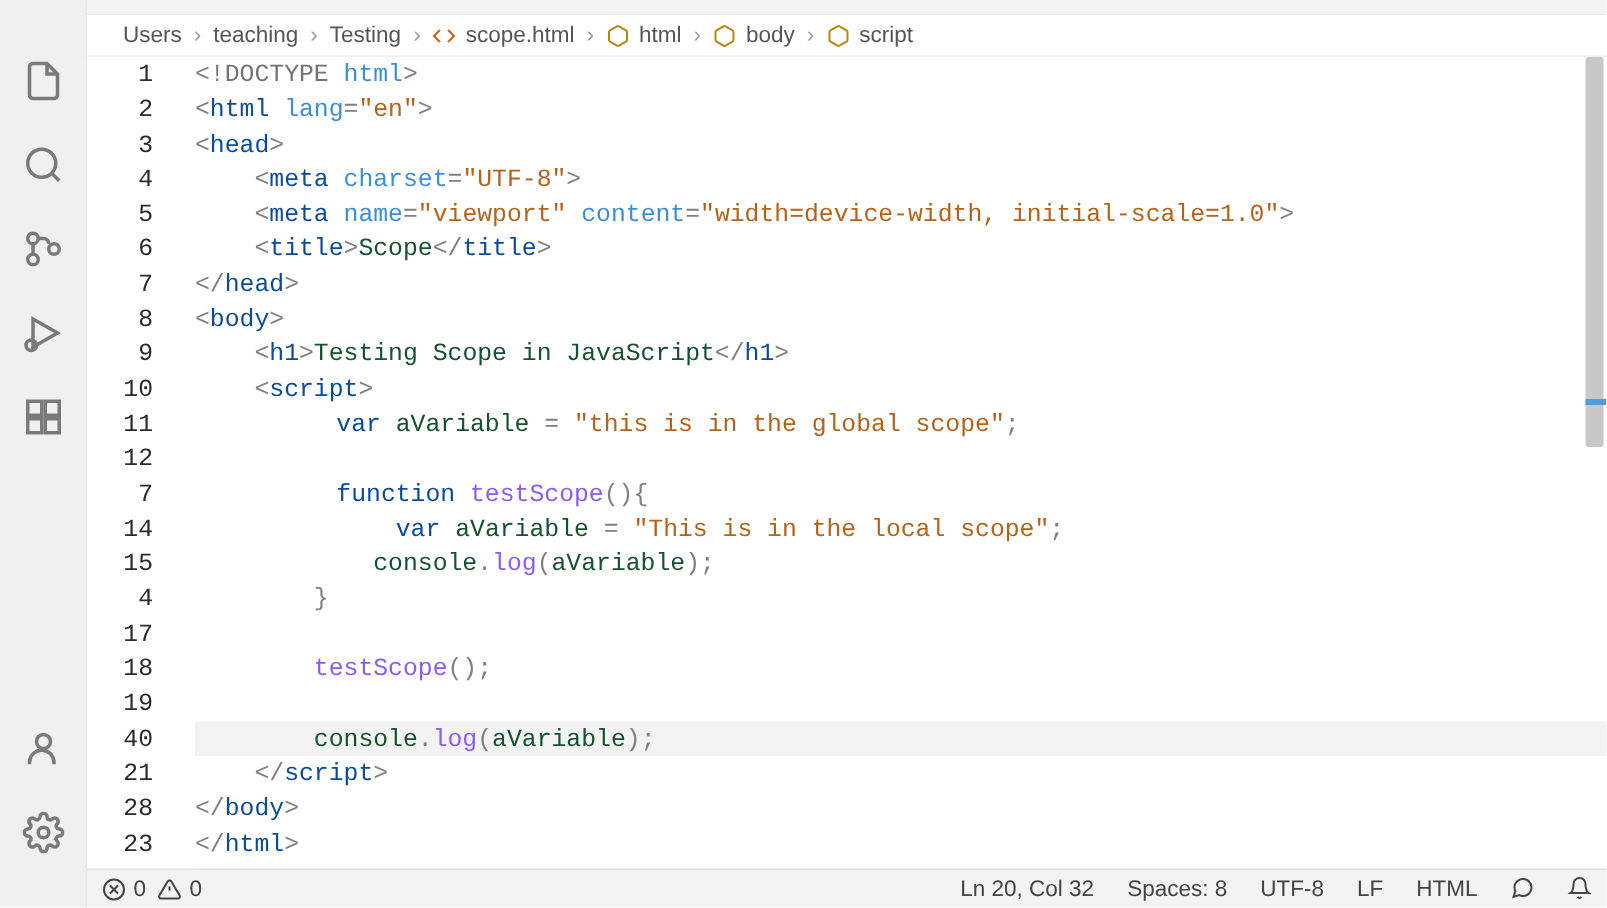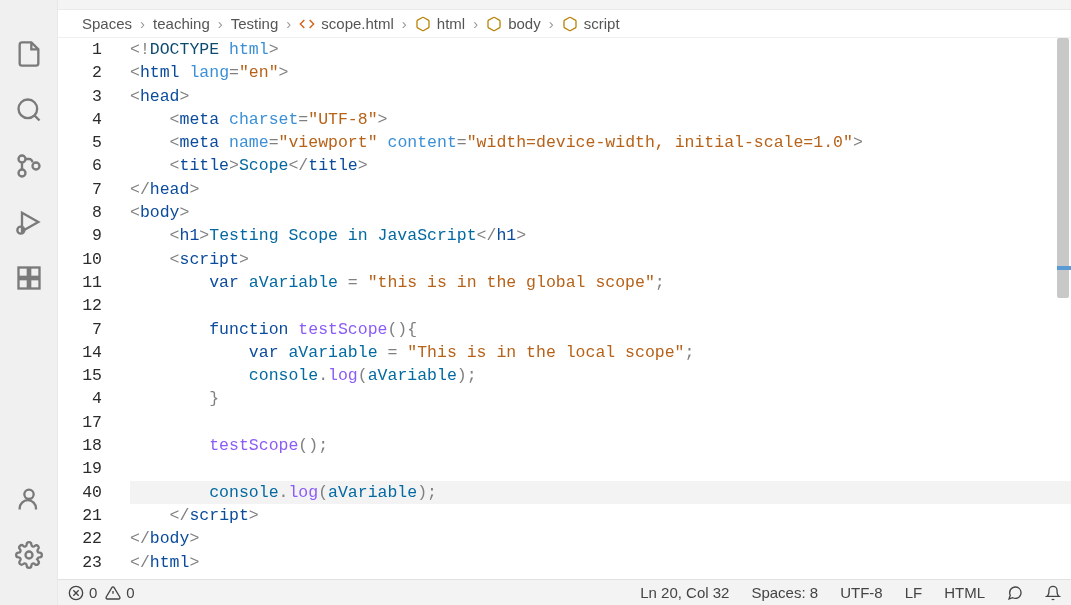--- a/index.html
+++ b/index.html
@@ -85,26 +85,26 @@
       flex: 1;
       white-space: pre;
       color: #333;
       position: relative;
     }
     .code-line { height: 23.3px; }
     .code-line.current { background: #f3f3f3; }
     
     .pun { color: #808080; }   
     .tag { color: #0a4b9c; }   
-    .doctype { color: #0c4a6e; }
+    .doctype { color: #737373; }
     .attr { color: #3b8fd6; }  
     .str { color: #b76219; }   
-    .kw  { color: #0a4b9c; }   
+    .kw  { color: #0a4b9c; margin-left: 15px; }   
     .fn  { color: #8b5cf6; }   
-    .txt { color: #0369a1; }
+    .txt { color: #14532d; }
     .scrollbar {
       position: absolute;
       right: 0;
       top: 0;
       width: 14px;
       height: 100%;
       background: transparent;
     }
     .scrollbar-thumb {
       position: absolute;
@@ -127,21 +127,21 @@
       background: #f3f3f3;
       border-top: 1px solid #e1e1e1;
       display: flex;
       align-items: center;
       padding: 0 10px;
       font-size: 15px;
       color: #444;
       gap: 10px;
     }
     .status-bar .left { display: flex; align-items: center; gap: 8px; }
-    .status-bar .right { margin-left: auto; display: flex; align-items: flex-end; gap: 22px; }
+    .status-bar .right { margin-left: auto; display: flex; align-items: flex-start; gap: 22px; }
     .status-item { display: flex; align-items: center; gap: 5px; cursor: pointer; }
     .status-item svg { width: 16px; height: 16px; }
   </style>
 </head>
 <body>
 
 <div class="container">
 
   <div class="activity-bar">
     <div class="activity-icon">
@@ -192,21 +192,21 @@
           <path d="M19.4 15a1.7 1.7 0 0 0 .34 1.87l.06.06a2 2 0 1 1-2.83 2.83l-.06-.06a1.7 1.7 0 0 0-1.87-.34 1.7 1.7 0 0 0-1 1.56V21a2 2 0 0 1-4 0v-.09a1.7 1.7 0 0 0-1-1.56 1.7 1.7 0 0 0-1.87.34l-.06.06a2 2 0 1 1-2.83-2.83l.06-.06a1.7 1.7 0 0 0 .34-1.87 1.7 1.7 0 0 0-1.56-1H3a2 2 0 0 1 0-4h.09a1.7 1.7 0 0 0 1.56-1 1.7 1.7 0 0 0-.34-1.87l-.06-.06a2 2 0 1 1 2.83-2.83l.06.06a1.7 1.7 0 0 0 1.87.34h0a1.7 1.7 0 0 0 1-1.56V3a2 2 0 0 1 4 0v.09a1.7 1.7 0 0 0 1 1.56h0a1.7 1.7 0 0 0 1.87-.34l.06-.06a2 2 0 1 1 2.83 2.83l-.06.06a1.7 1.7 0 0 0-.34 1.87v0a1.7 1.7 0 0 0 1.56 1H21a2 2 0 0 1 0 4h-.09a1.7 1.7 0 0 0-1.56 1z"></path>
         </svg>
     </div>
   </div>
 
   <div class="main">
     <div class="tab-strip"></div>
 
     <div class="breadcrumb" id="breadcrumb">
         <span class="item">
-          <span>Spaces</span>
+          <span>Users</span>
         </span>
         <span class="sep">›</span>
         <span class="item">
           <span>teaching</span>
         </span>
         <span class="sep">›</span>
         <span class="item">
           <span>Testing</span>
         </span>
         <span class="sep">›</span>
@@ -256,21 +256,21 @@
           <div>12</div>
           <div>7</div>
           <div>14</div>
           <div>15</div>
           <div>4</div>
           <div>17</div>
           <div>18</div>
           <div>19</div>
           <div>40</div>
           <div>21</div>
-          <div>22</div>
+          <div>28</div>
           <div>23</div>
         </div>
       <div class="code" id="code"><div class="code-line"><span class="pun">&lt;!</span><span class="doctype">DOCTYPE</span><span class="txt"> </span><span class="attr">html</span><span class="pun">&gt;</span></div><div class="code-line"><span class="pun">&lt;</span><span class="tag">html</span><span class="txt"> </span><span class="attr">lang</span><span class="pun">=</span><span class="str">"en"</span><span class="pun">&gt;</span></div><div class="code-line"><span class="pun">&lt;</span><span class="tag">head</span><span class="pun">&gt;</span></div><div class="code-line">    <span class="pun">&lt;</span><span class="tag">meta</span><span class="txt"> </span><span class="attr">charset</span><span class="pun">=</span><span class="str">"UTF-8"</span><span class="pun">&gt;</span></div><div class="code-line">    <span class="pun">&lt;</span><span class="tag">meta</span><span class="txt"> </span><span class="attr">name</span><span class="pun">=</span><span class="str">"viewport"</span><span class="txt"> </span><span class="attr">content</span><span class="pun">=</span><span class="str">"width=device-width, initial-scale=1.0"</span><span class="pun">&gt;</span></div><div class="code-line">    <span class="pun">&lt;</span><span class="tag">title</span><span class="pun">&gt;</span><span class="txt">Scope</span><span class="pun">&lt;/</span><span class="tag">title</span><span class="pun">&gt;</span></div><div class="code-line"><span class="pun">&lt;/</span><span class="tag">head</span><span class="pun">&gt;</span></div><div class="code-line"><span class="pun">&lt;</span><span class="tag">body</span><span class="pun">&gt;</span></div><div class="code-line">    <span class="pun">&lt;</span><span class="tag">h1</span><span class="pun">&gt;</span><span class="txt">Testing Scope in JavaScript</span><span class="pun">&lt;/</span><span class="tag">h1</span><span class="pun">&gt;</span></div><div class="code-line">    <span class="pun">&lt;</span><span class="tag">script</span><span class="pun">&gt;</span></div><div class="code-line">        <span class="kw">var</span><span class="txt"> aVariable </span><span class="pun">=</span><span class="txt"> </span><span class="str">"this is in the global scope"</span><span class="pun">;</span></div><div class="code-line"></div><div class="code-line">        <span class="kw">function</span><span class="txt"> </span><span class="fn">testScope</span><span class="pun">()</span><span class="pun">{</span></div><div class="code-line">            <span class="kw">var</span><span class="txt"> aVariable </span><span class="pun">=</span><span class="txt"> </span><span class="str">"This is in the local scope"</span><span class="pun">;</span></div><div class="code-line">            <span class="txt">console</span><span class="pun">.</span><span class="fn">log</span><span class="pun">(</span><span class="txt">aVariable</span><span class="pun">)</span><span class="pun">;</span></div><div class="code-line">        <span class="pun">}</span></div><div class="code-line"></div><div class="code-line">        <span class="fn">testScope</span><span class="pun">()</span><span class="pun">;</span></div><div class="code-line"></div><div class="code-line current">        <span class="txt">console</span><span class="pun">.</span><span class="fn">log</span><span class="pun">(</span><span class="txt">aVariable</span><span class="pun">)</span><span class="pun">;</span></div><div class="code-line">    <span class="pun">&lt;/</span><span class="tag">script</span><span class="pun">&gt;</span></div><div class="code-line"><span class="pun">&lt;/</span><span class="tag">body</span><span class="pun">&gt;</span></div><div class="code-line"><span class="pun">&lt;/</span><span class="tag">html</span><span class="pun">&gt;</span></div></div>
       <div class="scrollbar">
         <div class="scrollbar-thumb"></div>
         <div class="scrollbar-mark" style="top:228px"></div>
       </div>
     </div>
 
     <div class="status-bar">

